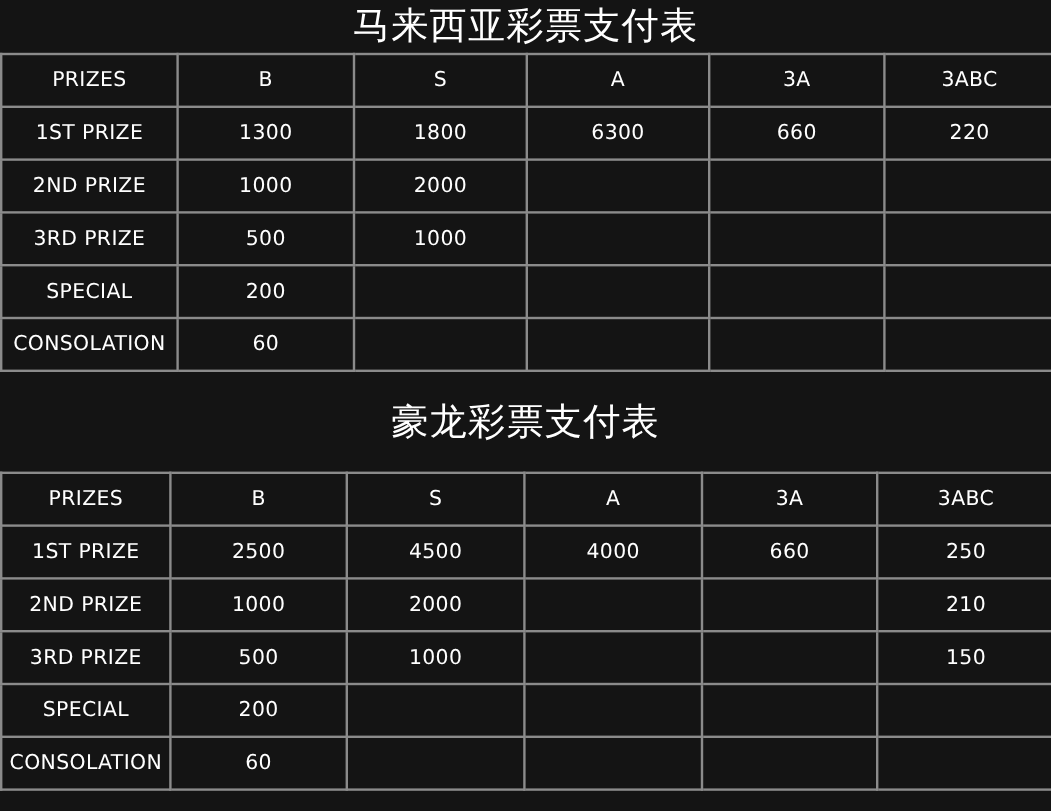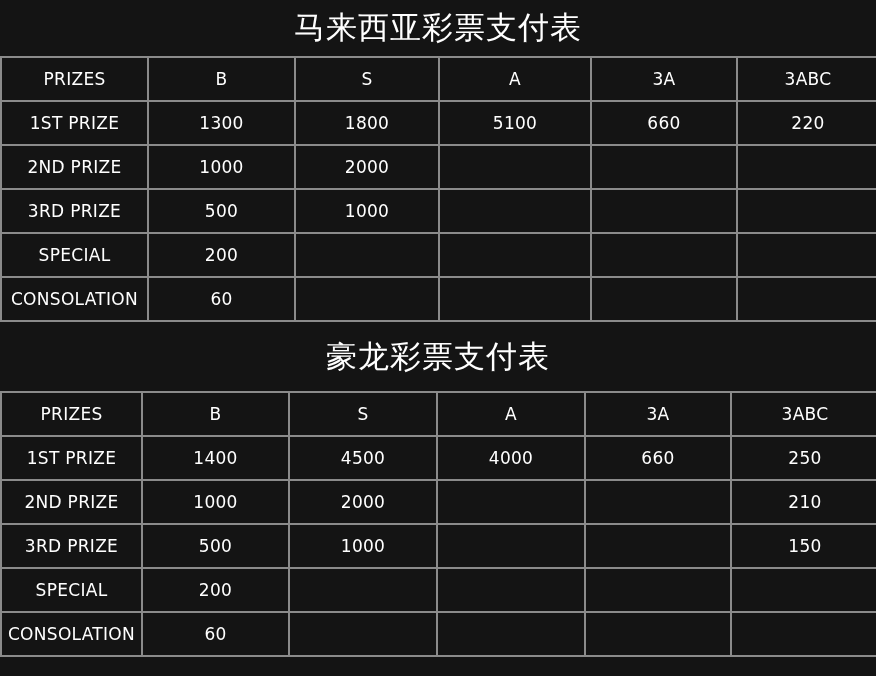--- a/index.html
+++ b/index.html
@@ -19,22 +19,22 @@
   }
   .title-row{
     display:flex;
     align-items:center;
     justify-content:center;
     font-size:31px;
     font-weight:500;
     letter-spacing:1px;
     white-space:nowrap;
   }
-  .title-row-1{height:56px;}
-  .title-row-2{height:69px;}
+  .title-row-1{height:44px;}
+  .title-row-2{height:83px;}
   table.payout-table{
     border-collapse:collapse;
     table-layout:fixed;
     width:877px; 
   }
   .payout-table th,
   .payout-table td{
     border:2px solid var(--border);
     height:44px;
     padding:0 4px;
@@ -77,21 +77,21 @@
             <th>A</th>
             <th>3A</th>
             <th>3ABC</th>
           </tr>
         </thead>
         <tbody>
           <tr>
             <td>1ST PRIZE</td>
             <td>1300</td>
             <td>1800</td>
-            <td>5100</td>
+            <td>6300</td>
             <td>660</td>
             <td>220</td>
           </tr>
           <tr>
             <td>2ND PRIZE</td>
             <td>1000</td>
             <td>2000</td>
             <td></td>
             <td></td>
             <td></td>
@@ -141,21 +141,21 @@
             <th>B</th>
             <th>S</th>
             <th>A</th>
             <th>3A</th>
             <th>3ABC</th>
           </tr>
         </thead>
         <tbody>
           <tr>
             <td>1ST PRIZE</td>
-            <td>1400</td>
+            <td>2500</td>
             <td>4500</td>
             <td>4000</td>
             <td>660</td>
             <td>250</td>
           </tr>
           <tr>
             <td>2ND PRIZE</td>
             <td>1000</td>
             <td>2000</td>
             <td></td>

